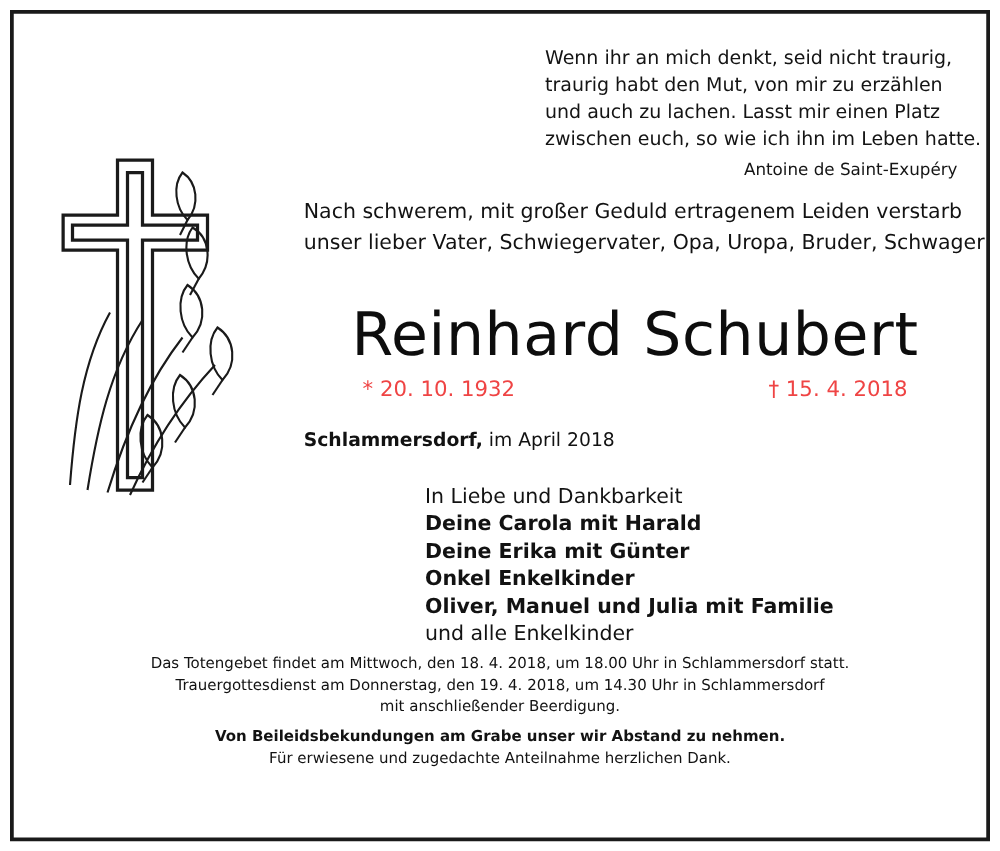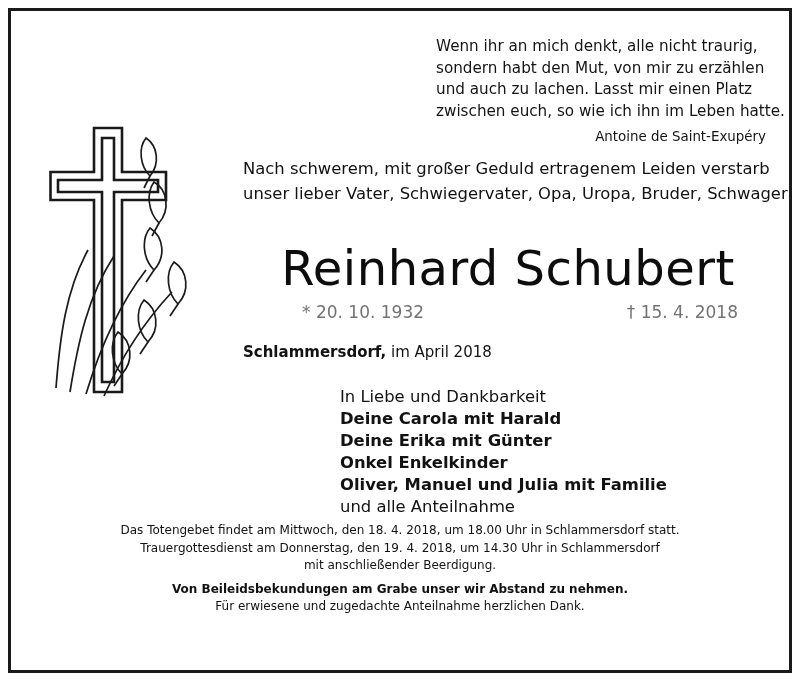--- a/index.html
+++ b/index.html
@@ -72,27 +72,27 @@
     top: 240px;
     width: 530px;
     text-align: center;
     font-size: 48px;
     letter-spacing: 0.5px;
     color: #0d0d0d;
   }
   
   .dates {
     position: absolute;
-    left: 270px;
+    left: 258px;
     top: 302px;
     width: 500px;
     display: flex;
     justify-content: space-between;
     font-size: 17px;
-    color: #737373;
+    color: #ef4444;
   }
   .date-birth { padding-left: 32px; }
   .date-death { padding-right: 32px; }
   
   .placeline {
     position: absolute;
     left: 243px;
     top: 343px;
     font-size: 15px;
     color: #121212;
@@ -168,22 +168,22 @@
         </g>
         <g>
           <path d="M92 222 C106 231, 108 251, 96 264 C85 253, 83 233, 92 222 Z"></path>
           <path d="M96 264 L88 276"></path>
         </g>
       </g>
     </svg>
   </div>
 
   <div class="quote">
-    <div class="quote-line">Wenn ihr an mich denkt, alle nicht traurig,</div>
-    <div class="quote-line">sondern habt den Mut, von mir zu erzählen</div>
+    <div class="quote-line">Wenn ihr an mich denkt, seid nicht traurig,</div>
+    <div class="quote-line">traurig habt den Mut, von mir zu erzählen</div>
     <div class="quote-line">und auch zu lachen. Lasst mir einen Platz</div>
     <div class="quote-line">zwischen euch, so wie ich ihn im Leben hatte.</div>
     <div class="quote-author">Antoine de Saint-Exupéry</div>
   </div>
 
   <div class="intro">
     <div class="intro-line">Nach schwerem, mit großer Geduld ertragenem Leiden verstarb</div>
     <div class="intro-line">unser lieber Vater, Schwiegervater, Opa, Uropa, Bruder, Schwager</div>
   </div>
 
@@ -197,21 +197,21 @@
   <div class="placeline">
     <b>Schlammersdorf,</b><span> im April 2018</span>
   </div>
 
   <div class="family">
     <div>In Liebe und Dankbarkeit</div>
     <div class="bold">Deine Carola mit Harald</div>
     <div class="bold">Deine Erika mit Günter</div>
     <div class="bold">Onkel Enkelkinder</div>
     <div class="bold">Oliver, Manuel und Julia mit Familie</div>
-    <div>und alle Anteilnahme</div>
+    <div>und alle Enkelkinder</div>
   </div>
 
   <div class="footer">
     <div class="footer-line">Das Totengebet findet am Mittwoch, den 18. 4. 2018, um 18.00 Uhr in Schlammersdorf statt.</div>
     <div class="footer-line">Trauergottesdienst am Donnerstag, den 19. 4. 2018, um 14.30 Uhr in Schlammersdorf</div>
     <div class="footer-line">mit anschließender Beerdigung.</div>
     <div class="gap"></div>
     <div class="footer-line bold">Von Beileidsbekundungen am Grabe unser wir Abstand zu nehmen.</div>
     <div class="footer-line">Für erwiesene und zugedachte Anteilnahme herzlichen Dank.</div>
   </div>

